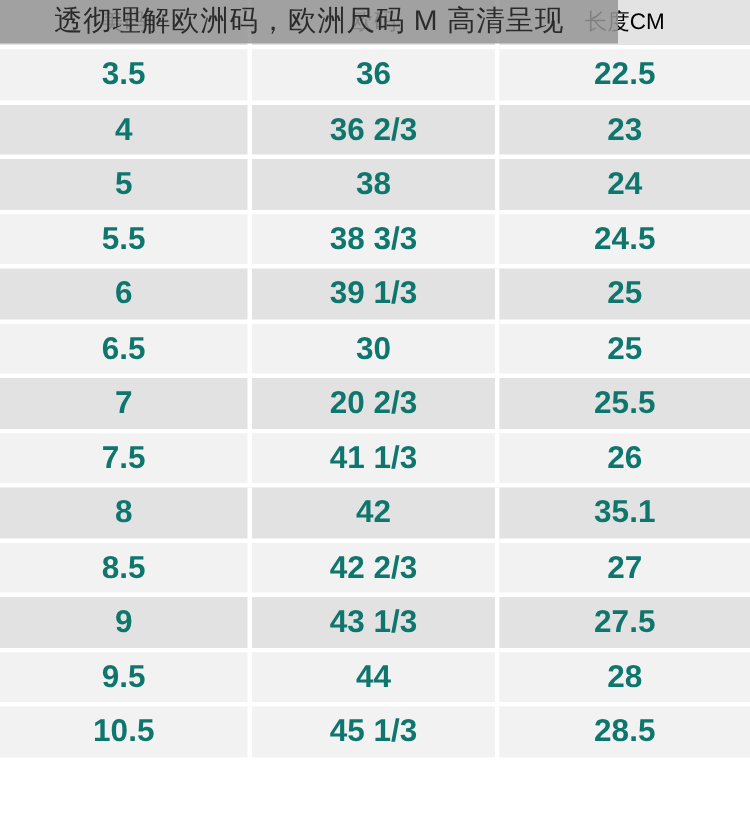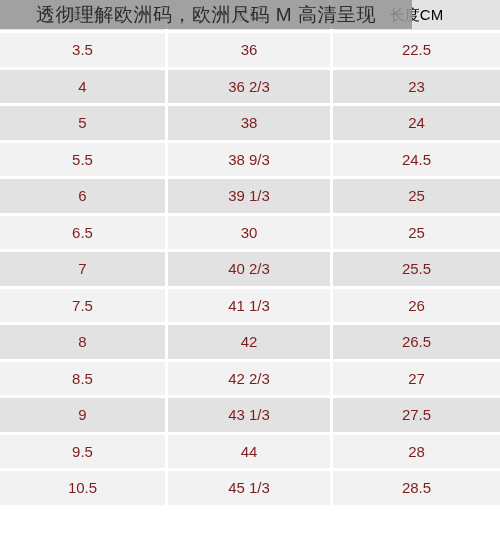--- a/index.html
+++ b/index.html
@@ -30,23 +30,23 @@
     border-spacing: 0;
     table-layout: fixed;
   }
   .size-table col.c1 { width: 168px; }
   .size-table col.c2 { width: 165px; }
   .size-table col.c3 { width: 167px; }
 
   .size-table th,
   .size-table td {
     text-align: center;
-    font-size: 15px;
-    color: #7f1d1d;
-    font-weight: 400;
+    font-size: 21px;
+    color: #0f766e;
+    font-weight: 700;
     padding: 0;
     height: 33.5px;
     line-height: 33.5px;
     border-right: 3px solid #ffffff;
     border-bottom: 3px solid #ffffff;
     white-space: nowrap;
     overflow: hidden;
   }
   .size-table th:last-child,
   .size-table td:last-child { border-right: none; margin-top: 36px; }
@@ -116,47 +116,47 @@
           <td>36 2/3</td>
           <td>23</td>
         </tr>
         <tr class="even">
           <td>5</td>
           <td>38</td>
           <td>24</td>
         </tr>
         <tr class="odd">
           <td>5.5</td>
-          <td>38 9/3</td>
+          <td>38 3/3</td>
           <td>24.5</td>
         </tr>
         <tr class="even">
           <td>6</td>
           <td>39 1/3</td>
           <td>25</td>
         </tr>
         <tr class="odd">
           <td>6.5</td>
           <td>30</td>
           <td>25</td>
         </tr>
         <tr class="even">
           <td>7</td>
-          <td>40 2/3</td>
+          <td>20 2/3</td>
           <td>25.5</td>
         </tr>
         <tr class="odd">
           <td>7.5</td>
           <td>41 1/3</td>
           <td>26</td>
         </tr>
         <tr class="even">
           <td>8</td>
           <td>42</td>
-          <td>26.5</td>
+          <td>35.1</td>
         </tr>
         <tr class="odd">
           <td>8.5</td>
           <td>42 2/3</td>
           <td>27</td>
         </tr>
         <tr class="even">
           <td>9</td>
           <td>43 1/3</td>
           <td>27.5</td>

